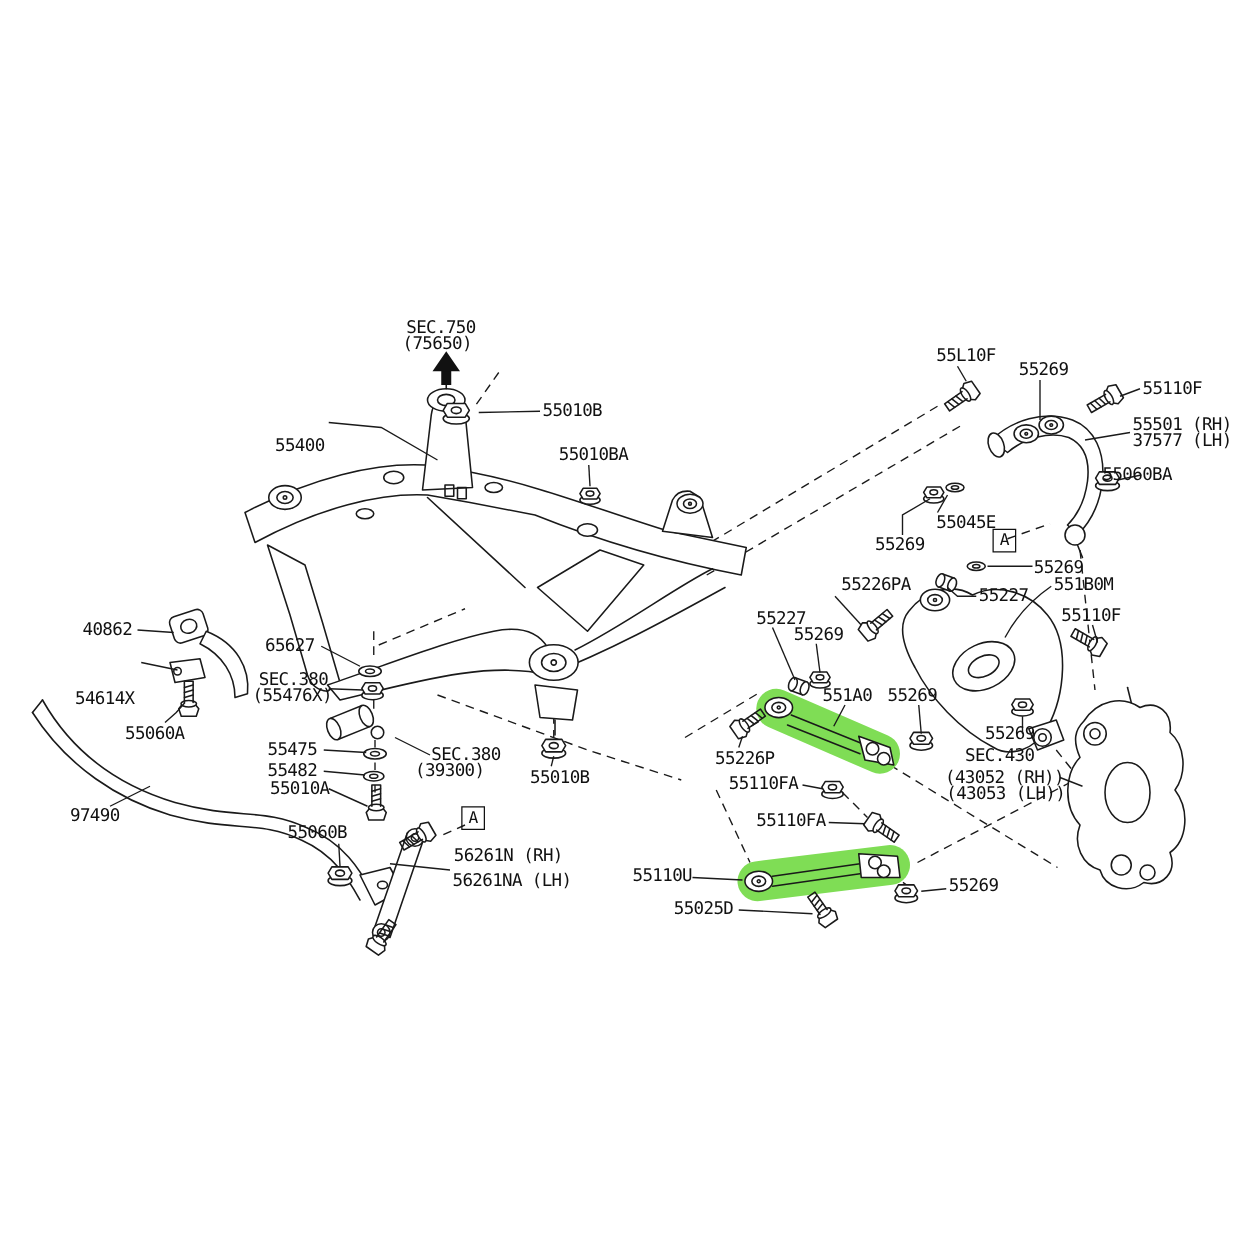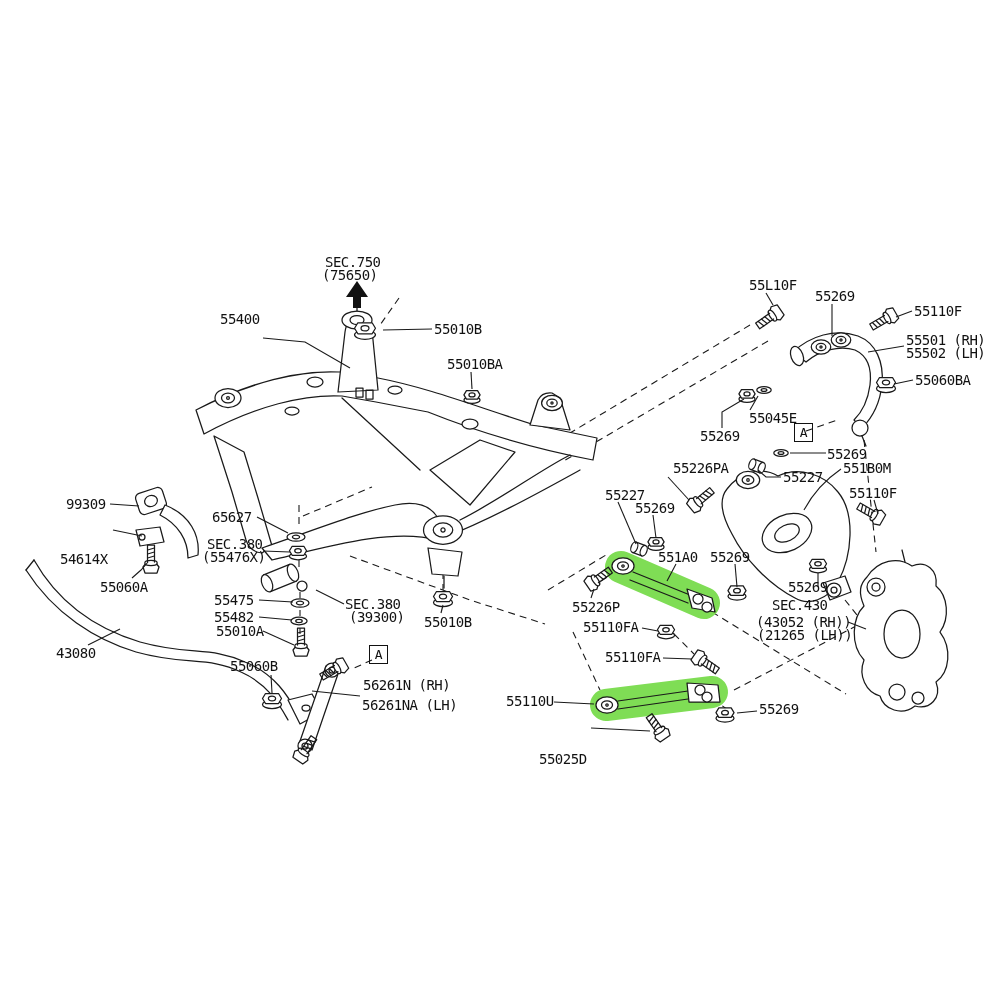--- a/index.html
+++ b/index.html
@@ -340,62 +340,62 @@
     <line class="leader" x1="360" y1="696" x2="312" y2="691"></line>
     <line class="leader" x1="663" y1="658" x2="692" y2="659"></line>
     <line class="leader" x1="554" y1="702" x2="594" y2="704"></line>
     <line class="leader" x1="591" y1="728" x2="650" y2="731"></line>
     <line class="leader" x1="757" y1="711" x2="737" y2="713"></line>
   </g>
 </svg>
 
 <span class="lbl" style="left:325px;top:255px">SEC.750</span>
 <span class="lbl" style="left:322px;top:268px">(75650)</span>
-<span class="lbl" style="left:220px;top:312px">55400</span>
+<span class="lbl" style="left:220px;top:350px">55400</span>
 <span class="lbl" style="left:434px;top:322px">55010B</span>
 <span class="lbl" style="left:447px;top:357px">55010BA</span>
 <span class="lbl" style="left:749px;top:278px">55L10F</span>
 <span class="lbl" style="left:815px;top:289px">55269</span>
 <span class="lbl" style="left:914px;top:304px">55110F</span>
 <span class="lbl" style="left:906px;top:333px">55501 (RH)</span>
-<span class="lbl" style="left:906px;top:346px">55502 (LH)</span>
-<span class="lbl" style="left:915px;top:373px">55060BA</span>
+<span class="lbl" style="left:906px;top:346px">37577 (LH)</span>
+<span class="lbl" style="left:882px;top:373px">55060BA</span>
 <span class="lbl" style="left:749px;top:411px">55045E</span>
 <span class="lbl" style="left:700px;top:429px">55269</span>
 <span class="lbl boxA" style="left:794px;top:423px">A</span>
 <span class="lbl" style="left:827px;top:447px">55269</span>
 <span class="lbl" style="left:843px;top:461px">551B0M</span>
 <span class="lbl" style="left:783px;top:470px">55227</span>
 <span class="lbl" style="left:849px;top:486px">55110F</span>
 <span class="lbl" style="left:673px;top:461px">55226PA</span>
 <span class="lbl" style="left:605px;top:488px">55227</span>
 <span class="lbl" style="left:635px;top:501px">55269</span>
 <span class="lbl" style="left:658px;top:550px">551A0</span>
 <span class="lbl" style="left:710px;top:550px">55269</span>
 <span class="lbl" style="left:572px;top:600px">55226P</span>
 <span class="lbl" style="left:583px;top:620px">55110FA</span>
 <span class="lbl" style="left:788px;top:580px">55269</span>
 <span class="lbl" style="left:772px;top:598px">SEC.430</span>
 <span class="lbl" style="left:756px;top:615px">(43052 (RH))</span>
-<span class="lbl" style="left:757px;top:628px">(21265 (LH))</span>
-<span class="lbl" style="left:66px;top:497px">99309</span>
+<span class="lbl" style="left:757px;top:628px">(43053 (LH))</span>
+<span class="lbl" style="left:66px;top:497px">40862</span>
 <span class="lbl" style="left:60px;top:552px">54614X</span>
 <span class="lbl" style="left:100px;top:580px">55060A</span>
 <span class="lbl" style="left:212px;top:510px">65627</span>
 <span class="lbl" style="left:207px;top:537px">SEC.380</span>
 <span class="lbl" style="left:202px;top:550px">(55476X)</span>
 <span class="lbl" style="left:214px;top:593px">55475</span>
 <span class="lbl" style="left:214px;top:610px">55482</span>
 <span class="lbl" style="left:216px;top:624px">55010A</span>
 <span class="lbl" style="left:345px;top:597px">SEC.380</span>
-<span class="lbl" style="left:349px;top:610px">(39300)</span>
+<span class="lbl" style="left:332px;top:610px">(39300)</span>
 <span class="lbl" style="left:424px;top:615px">55010B</span>
-<span class="lbl" style="left:56px;top:646px">43080</span>
+<span class="lbl" style="left:56px;top:646px">97490</span>
 <span class="lbl" style="left:230px;top:659px">55060B</span>
 <span class="lbl boxA" style="left:369px;top:645px">A</span>
 <span class="lbl" style="left:363px;top:678px">56261N (RH)</span>
 <span class="lbl" style="left:362px;top:698px">56261NA (LH)</span>
 <span class="lbl" style="left:605px;top:650px">55110FA</span>
 <span class="lbl" style="left:506px;top:694px">55110U</span>
-<span class="lbl" style="left:539px;top:752px">55025D</span>
+<span class="lbl" style="left:539px;top:720px">55025D</span>
 <span class="lbl" style="left:759px;top:702px">55269</span>
 
 </div>
 
 </body></html>

